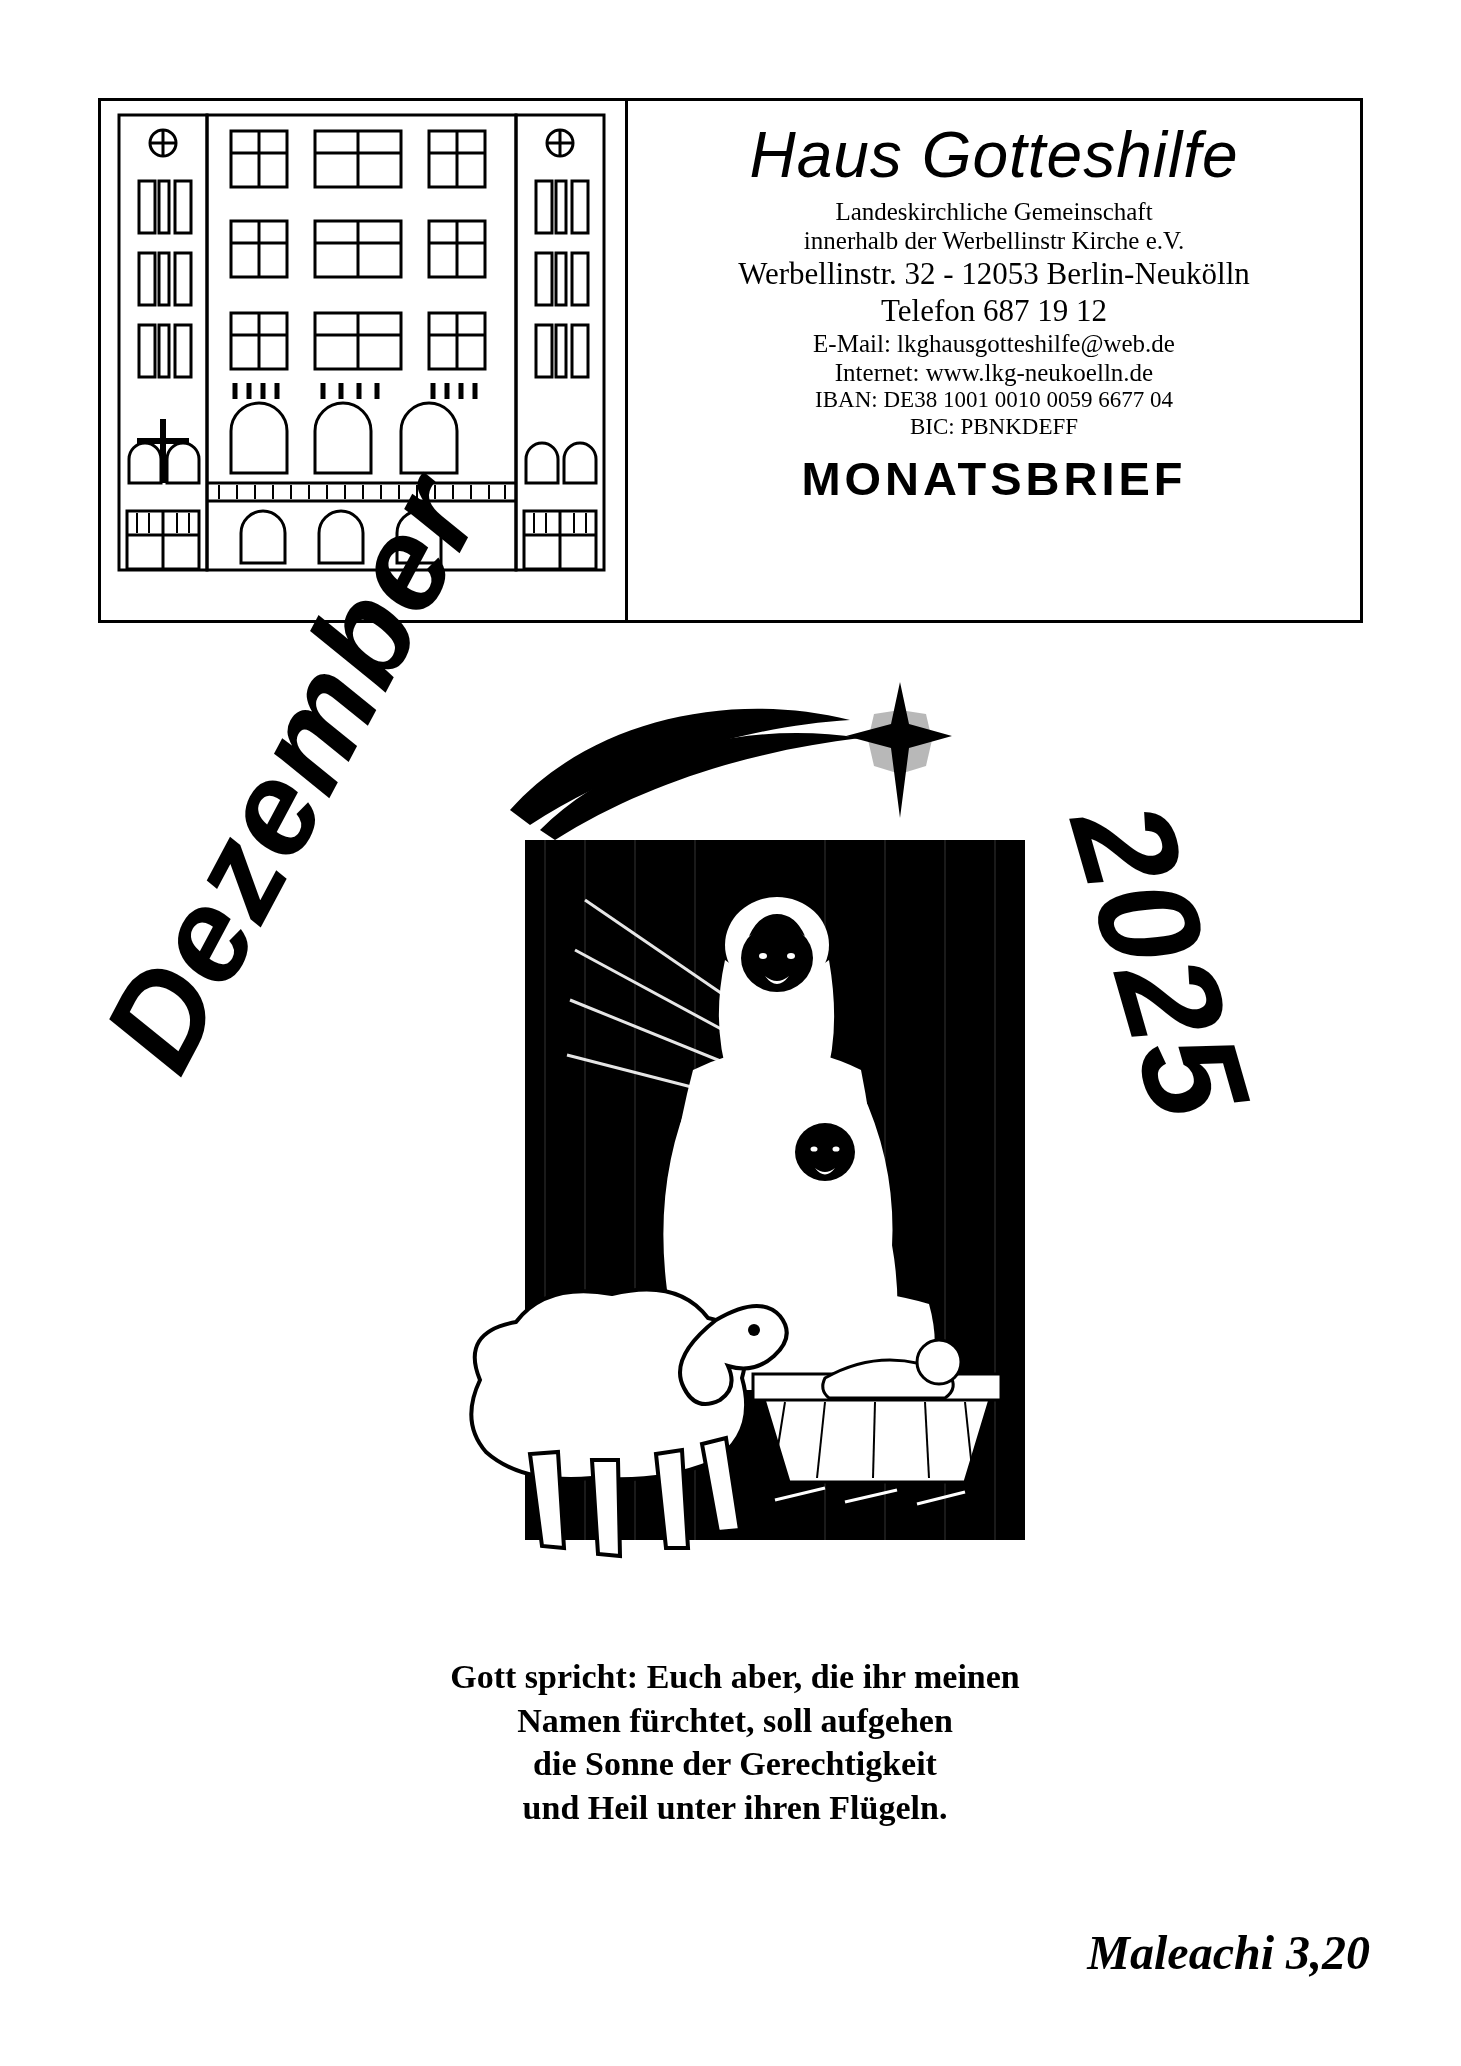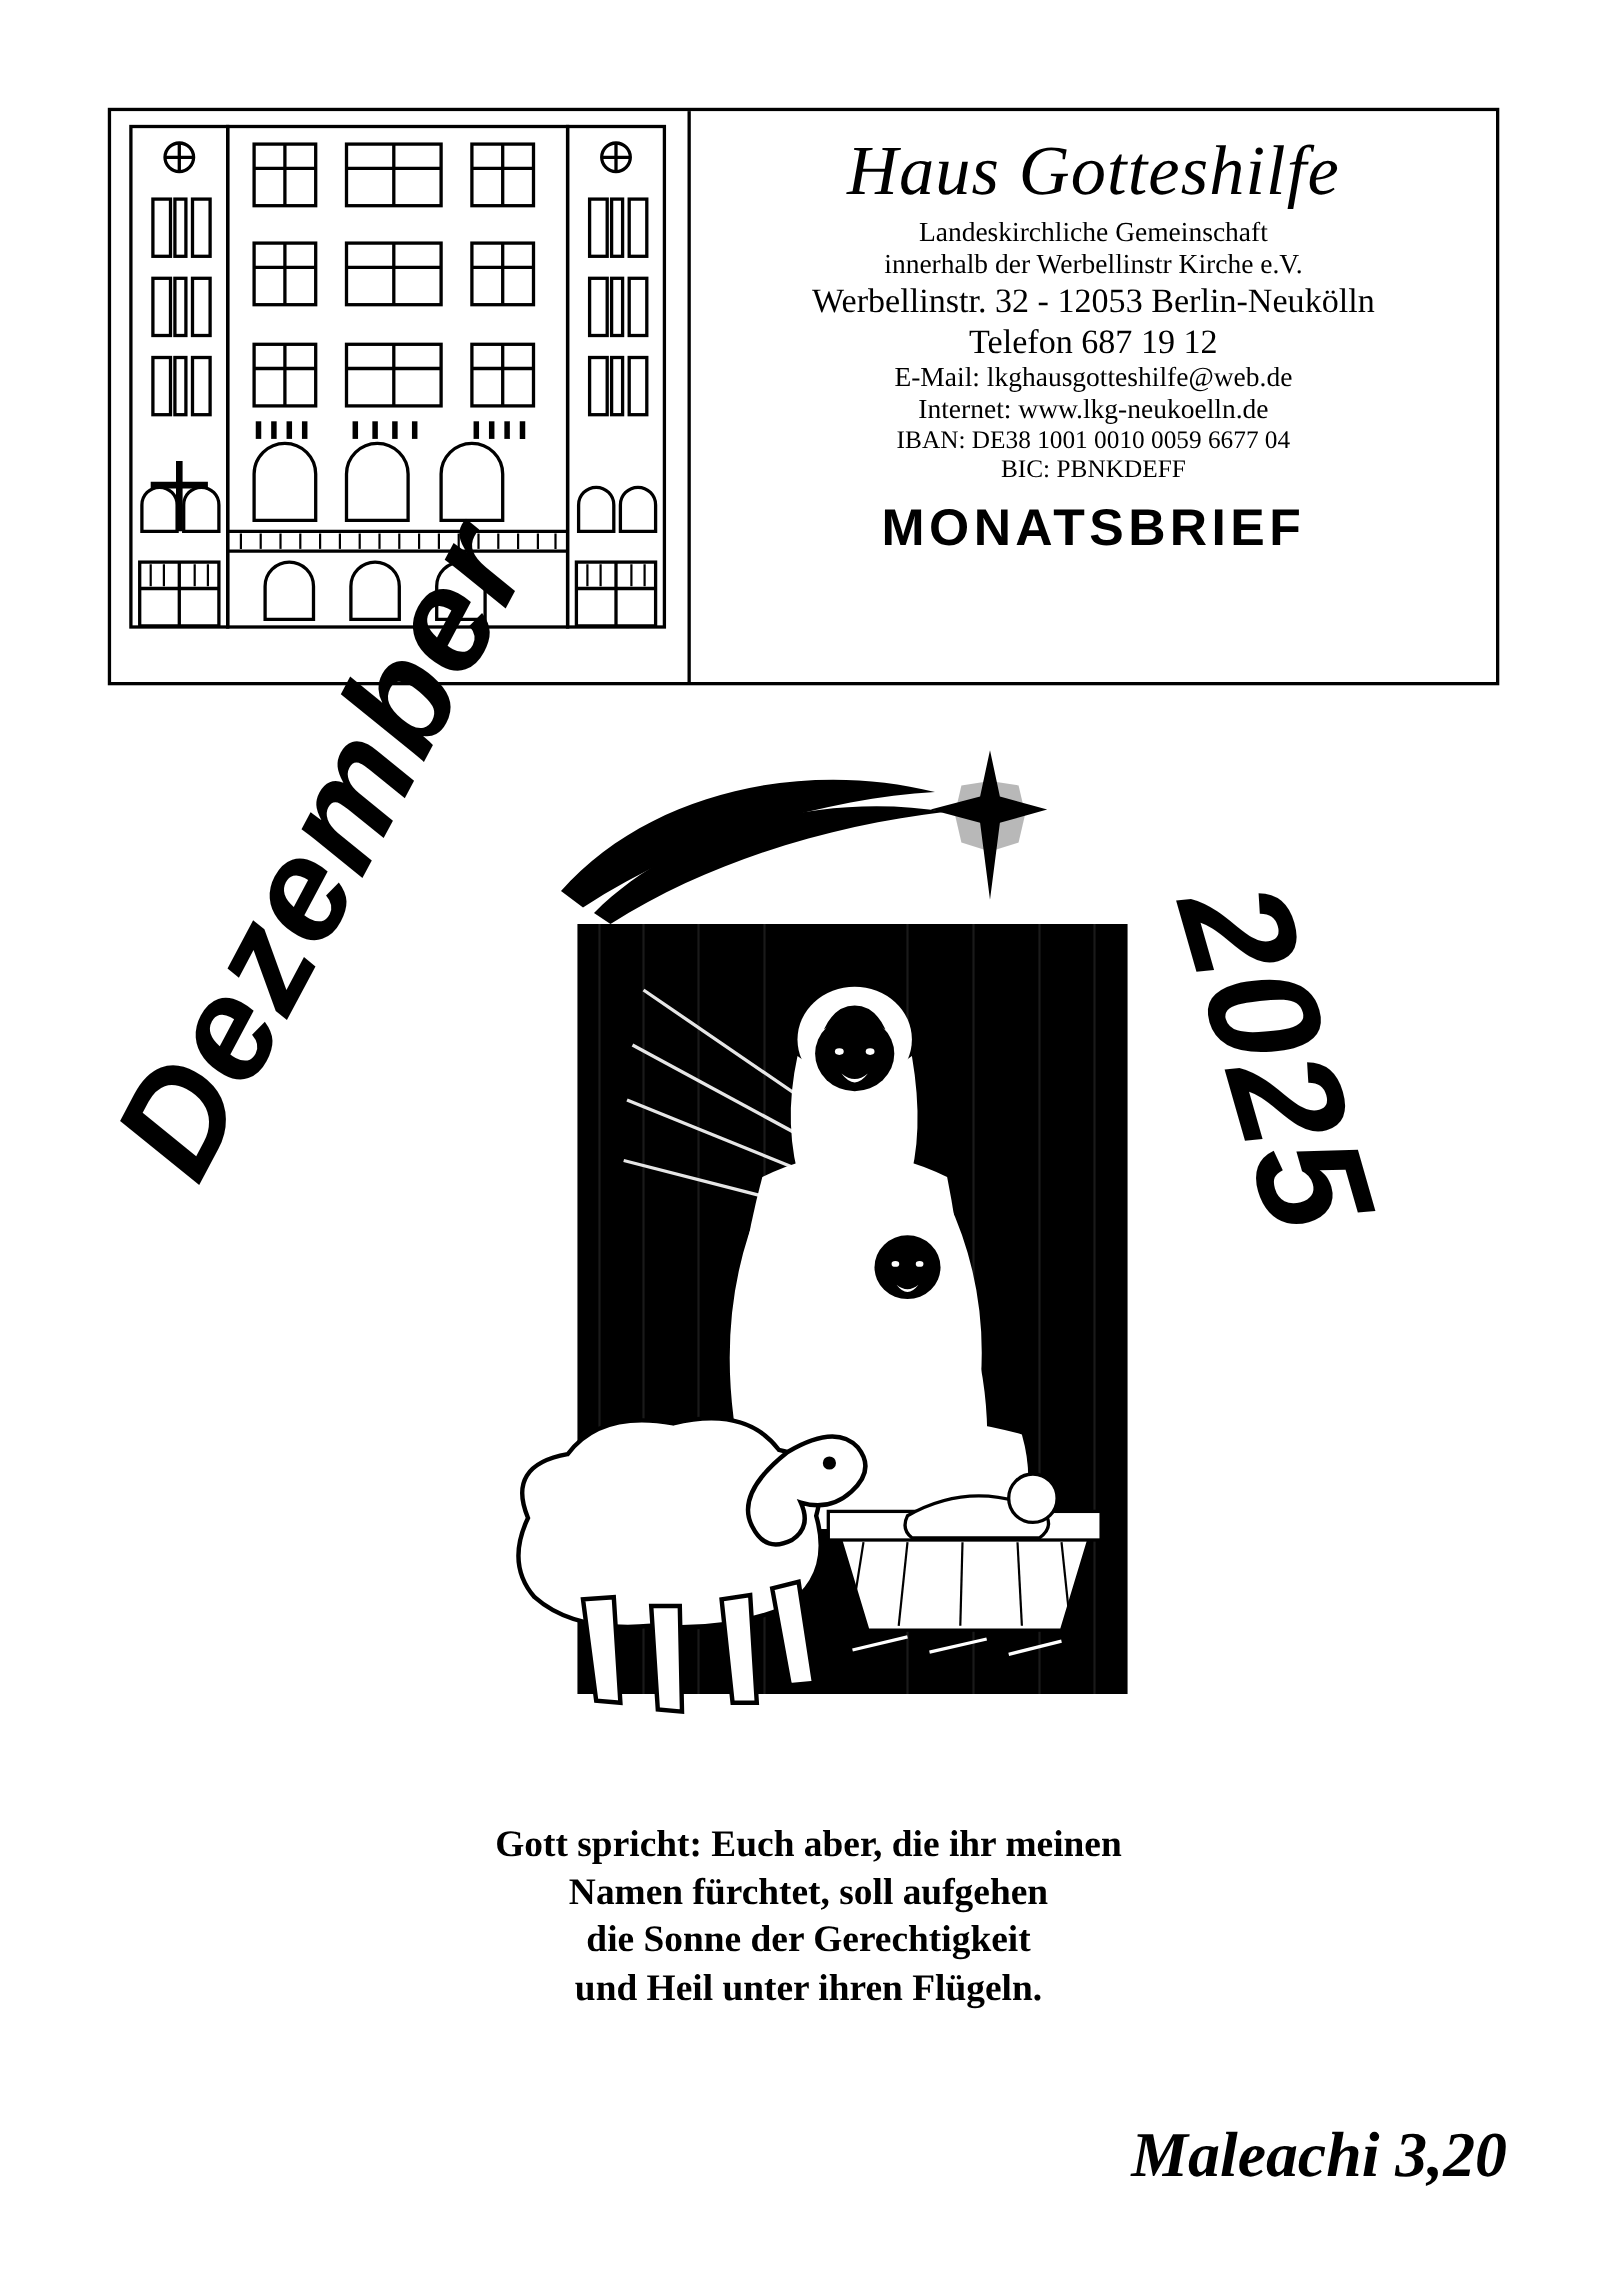--- a/index.html
+++ b/index.html
@@ -41,21 +41,21 @@
     flex: 1;
     position: relative;
     display: flex;
     flex-direction: column;
     align-items: center;
     justify-content: flex-start;
     padding-top: 22px;
     box-sizing: border-box;
   }
   #org-name {
-    font-family: Liberation Serif, serif;
+    font-family: Liberation Sans, sans-serif;
     font-style: italic;
     font-size: 64px;
     letter-spacing: 1px;
     line-height: 1;
     margin-bottom: 10px;
     white-space: nowrap;
   }
   .masthead-line {
     font-size: 25px;
     line-height: 1.16;
@@ -150,21 +150,21 @@
   #verse div { white-space: nowrap; }
   #verse-ref {
     position: absolute;
     left: 90px;
     top: 1925px;
     width: 1290px;
     text-align: right;
     font-family: "Liberation Serif", serif;
     font-style: italic;
     font-weight: bold;
-    font-size: 58px;
+    font-size: 48px;
     padding-right: 10px;
     box-sizing: border-box;
   }
 </style>
 </head>
 <body>
 
 <div id="header-box">
 
   <div id="building-panel">

